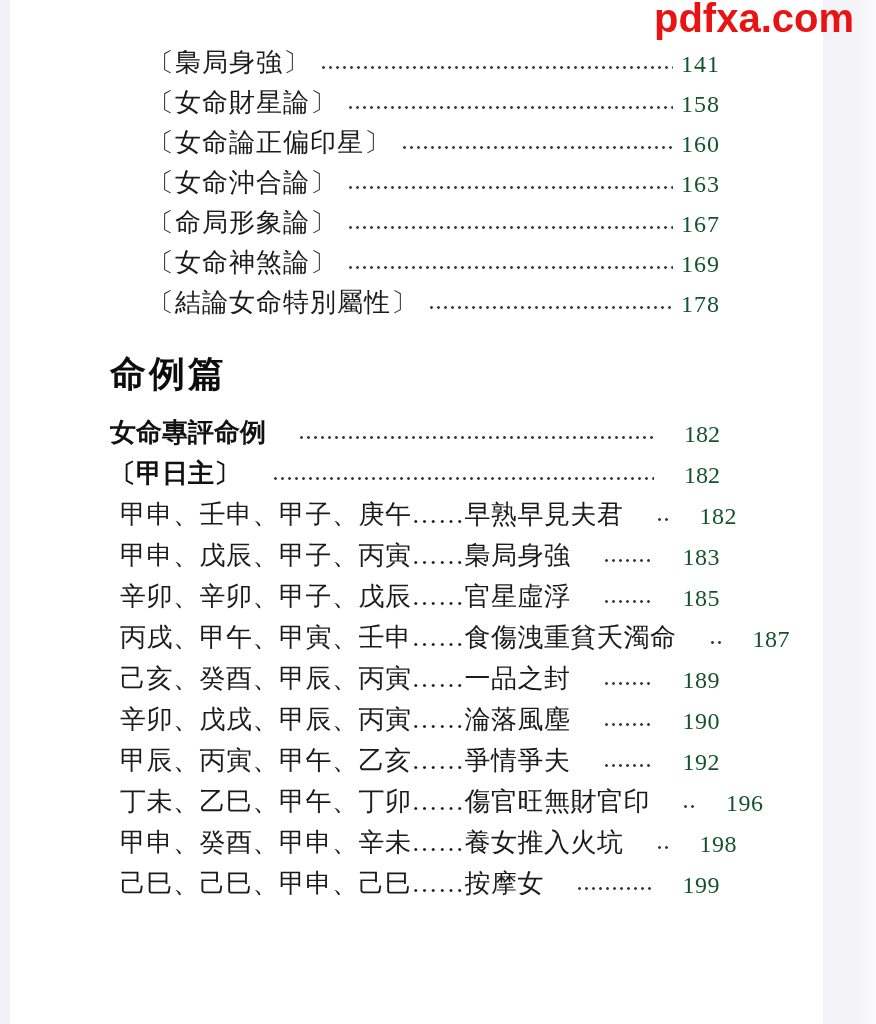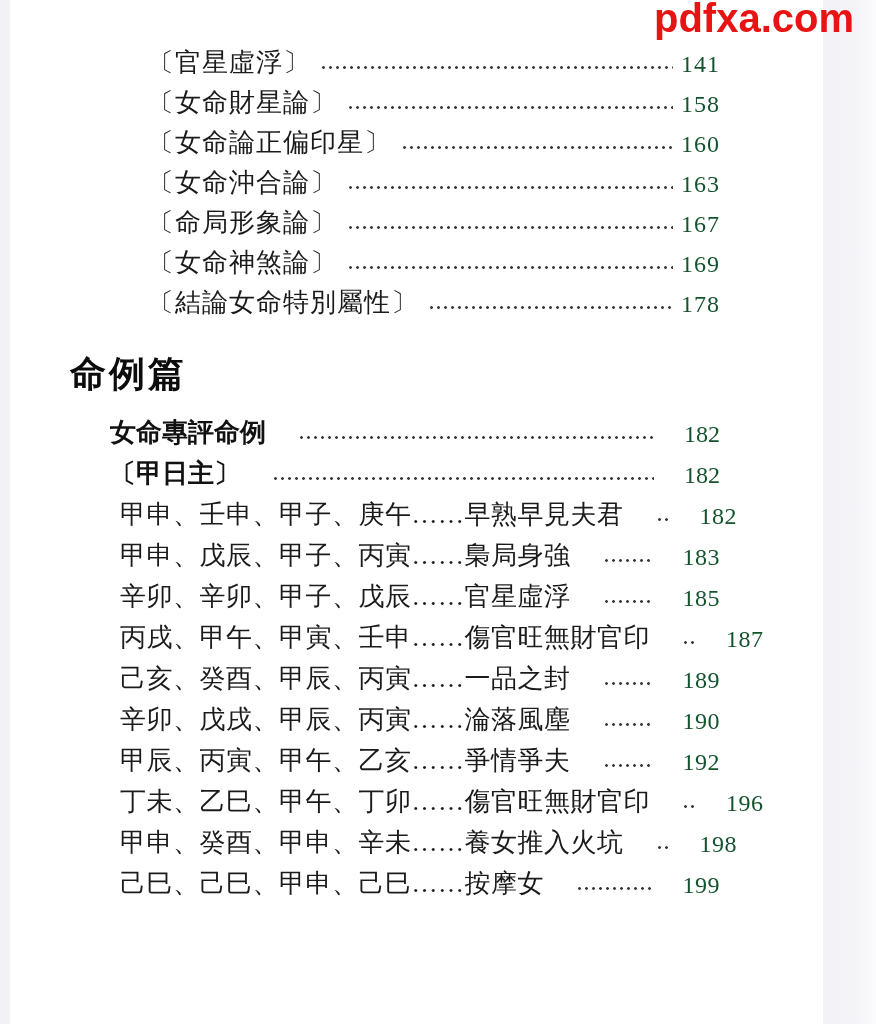--- a/index.html
+++ b/index.html
@@ -78,42 +78,42 @@
     min-width: 14px;
   }
   .pagenum {
     flex: 0 0 auto;
     font-family: "Liberation Serif", "DejaVu Serif", serif;
     font-size: 24px;
     color: #14532d;
     padding-top: 4px;
   }
   .section-heading {
-    margin: 28px 0 0 70px;
+    margin: 28px 0 0 110px;
     height: 46px;
     font-family: Liberation Mono, monospace;
     font-weight: 900;
     font-size: 36px;
     color: #0c0c0c;
     letter-spacing: 3px;
   }
 </style>
 </head>
 <body>
 
 <div class="edge-left"></div>
 <div class="edge-right"></div>
 
 <div class="watermark" style="color: rgb(232, 20, 20);">pdfxa.com</div>
 
 <div class="content">
 
   <div class="sect1">
     <div class="toc-row">
-      <span class="label">〔官星虛浮〕</span>
+      <span class="label">〔梟局身強〕</span>
       <span class="leader"></span>
       <span class="pagenum">141</span>
     </div>
     <div class="toc-row">
       <span class="label">〔女命財星論〕</span>
       <span class="leader"></span>
       <span class="pagenum">158</span>
     </div>
     <div class="toc-row">
       <span class="label">〔女命論正偏印星〕</span>
@@ -164,21 +164,21 @@
       <span class="label">甲申、戊辰、甲子、丙寅……梟局身強</span>
       <span class="leader"></span>
       <span class="pagenum">183</span>
     </div>
     <div class="toc-row indent-b">
       <span class="label">辛卯、辛卯、甲子、戊辰……官星虛浮</span>
       <span class="leader"></span>
       <span class="pagenum">185</span>
     </div>
     <div class="toc-row indent-b">
-      <span class="label">丙戌、甲午、甲寅、壬申……傷官旺無財官印</span>
+      <span class="label">丙戌、甲午、甲寅、壬申……食傷洩重貧夭濁命</span>
       <span class="leader"></span>
       <span class="pagenum">187</span>
     </div>
     <div class="toc-row indent-b">
       <span class="label">己亥、癸酉、甲辰、丙寅……一品之封</span>
       <span class="leader"></span>
       <span class="pagenum">189</span>
     </div>
     <div class="toc-row indent-b">
       <span class="label">辛卯、戊戌、甲辰、丙寅……淪落風塵</span>

